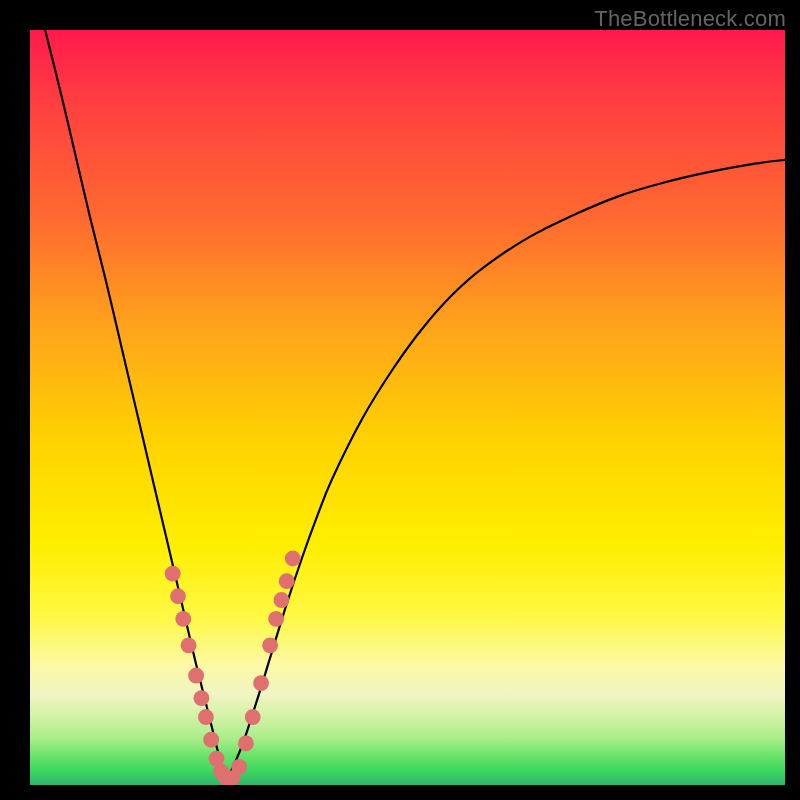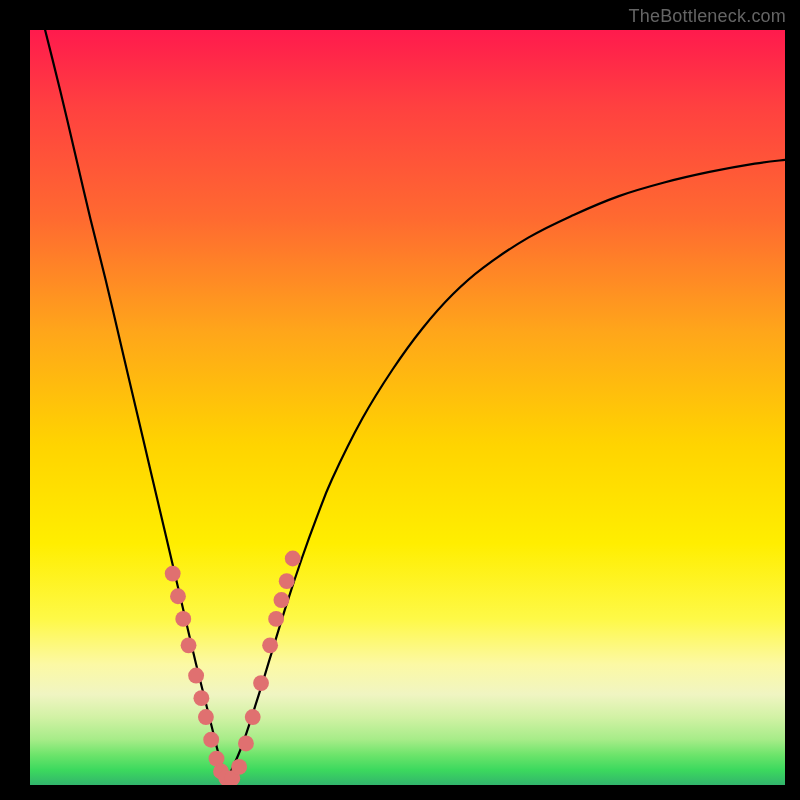--- a/index.html
+++ b/index.html
@@ -46,21 +46,21 @@
       #6de46b 96%,
       #3cd95e 98%,
       #32b46c 100%
     );
   }
   .watermark {
     position: absolute;
     top: 6px;
     right: 14px;
     color: #646464;
-    font-size: 18px;
+    font-size: 22px;
     font-weight: 500;
     letter-spacing: 0.2px;
   }
   svg.curves {
     position: absolute;
     left: 0; top: 0;
     width: 100%;
     height: 100%;
   }
 </style>

